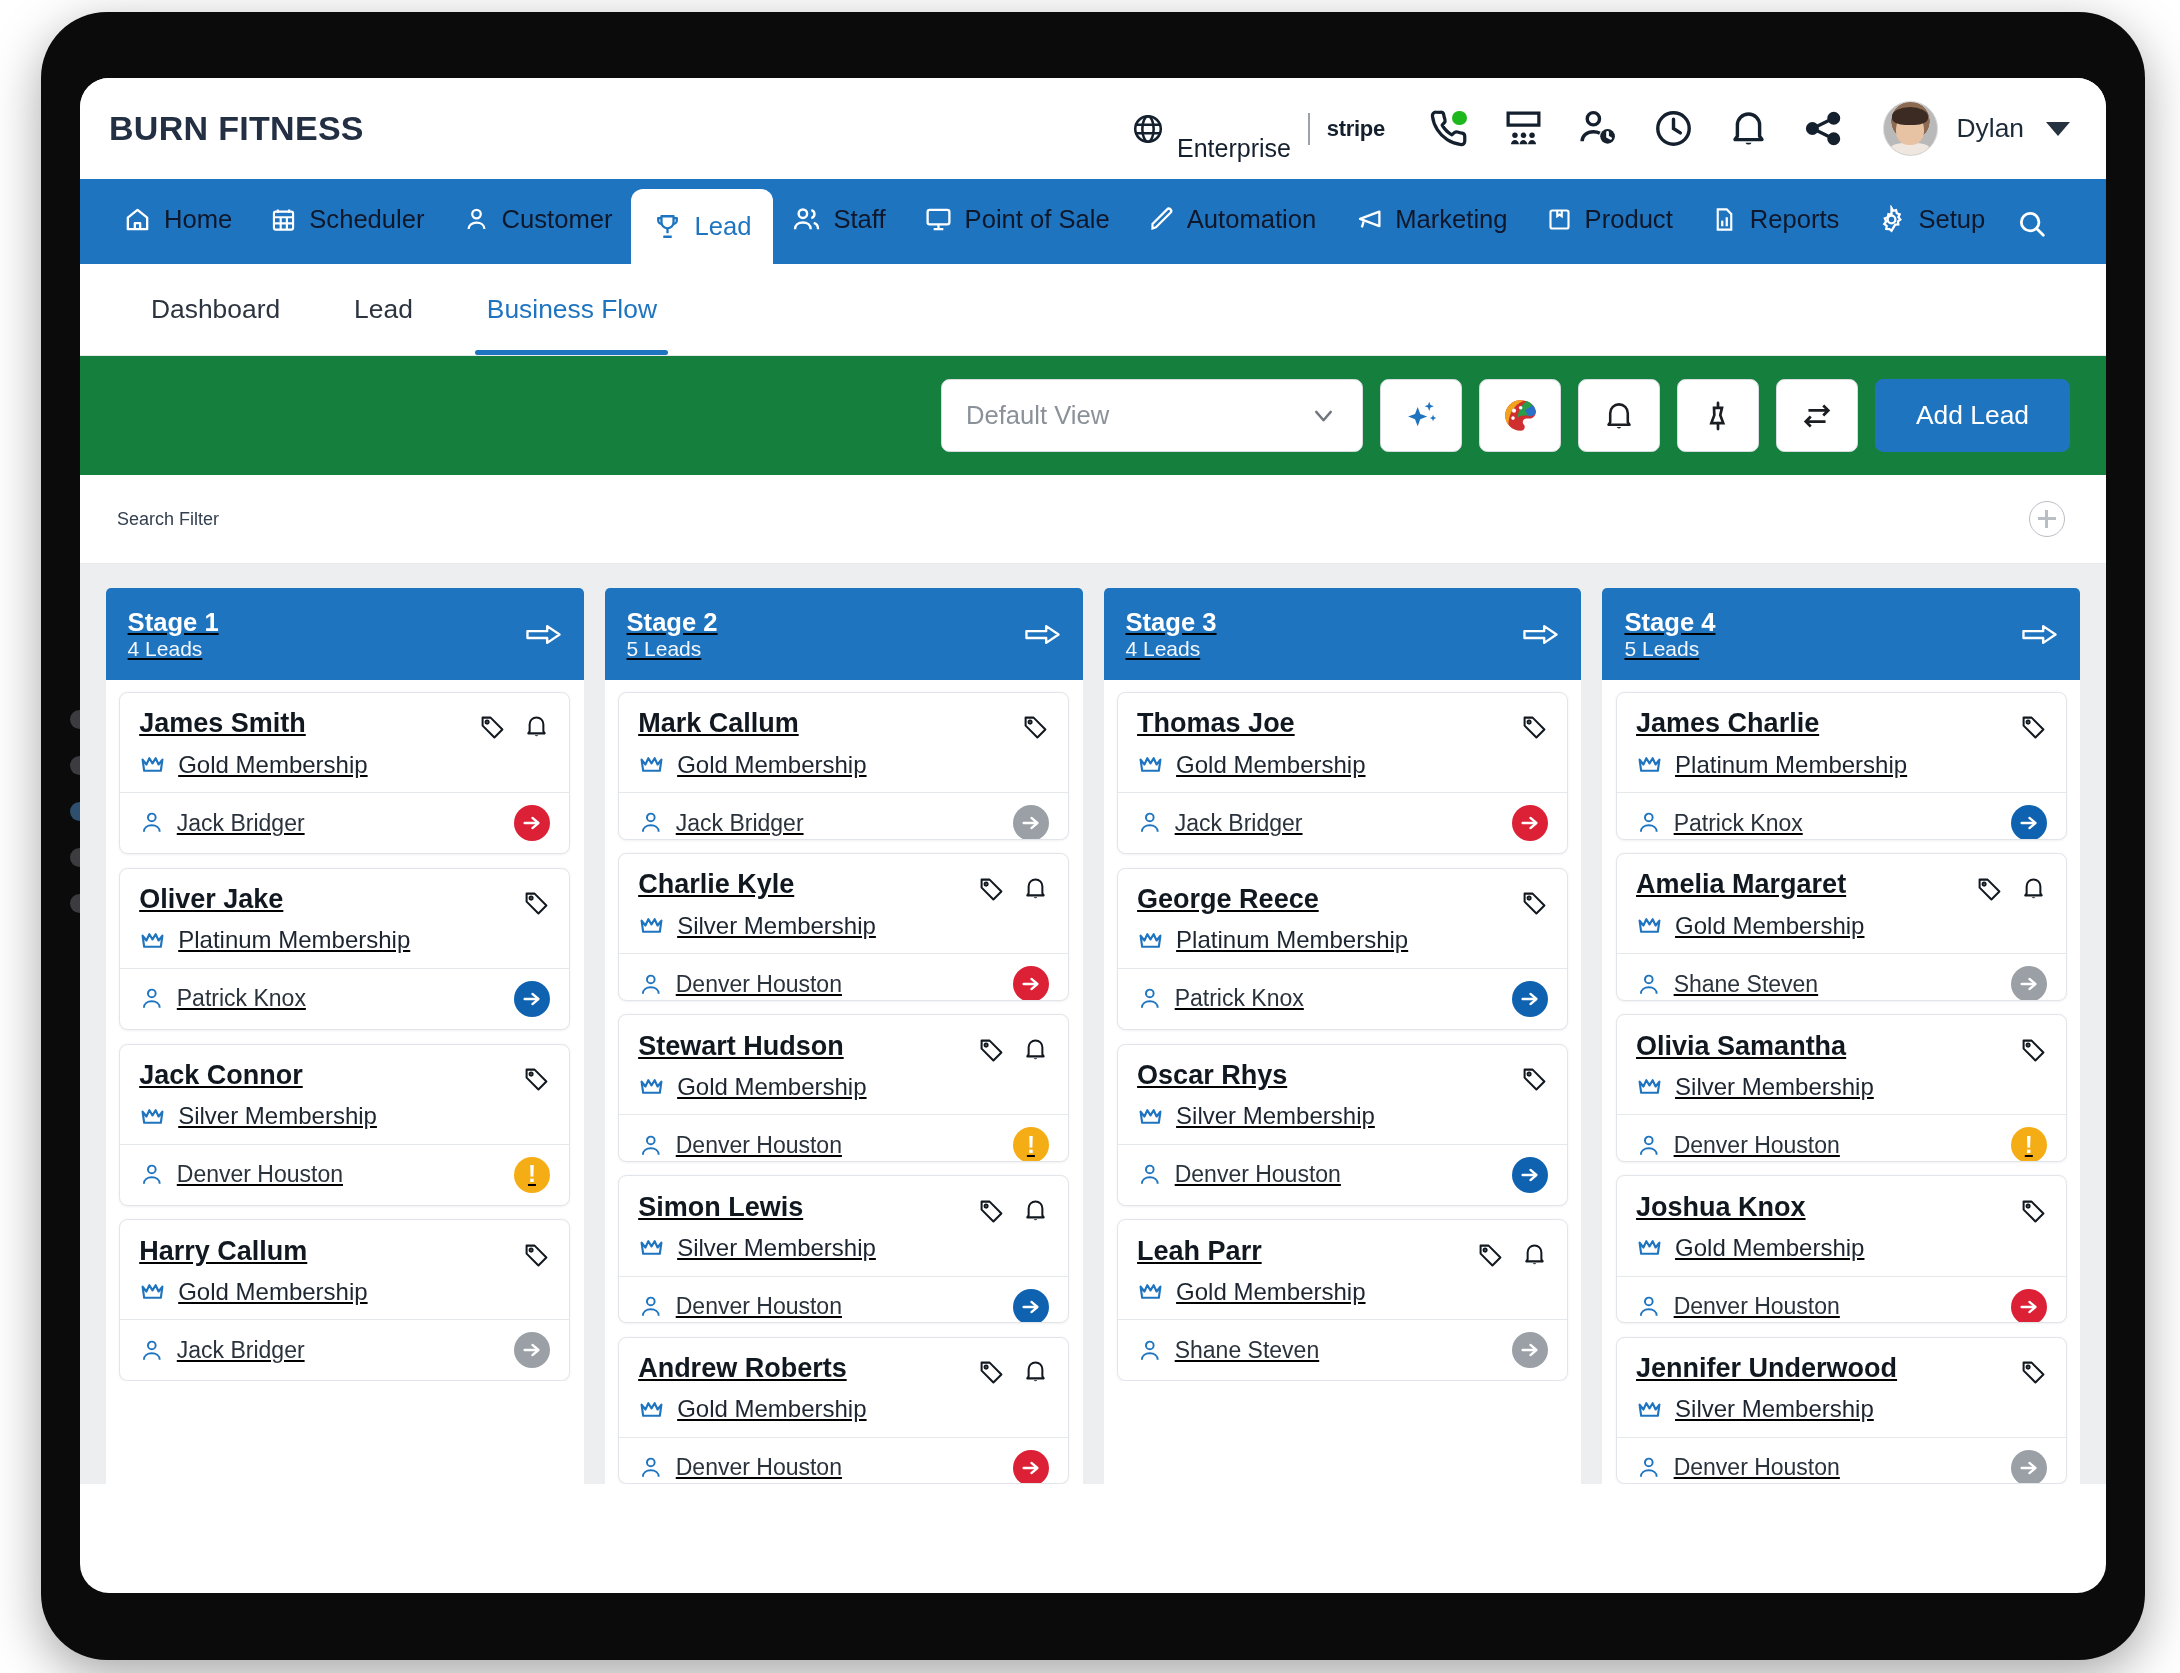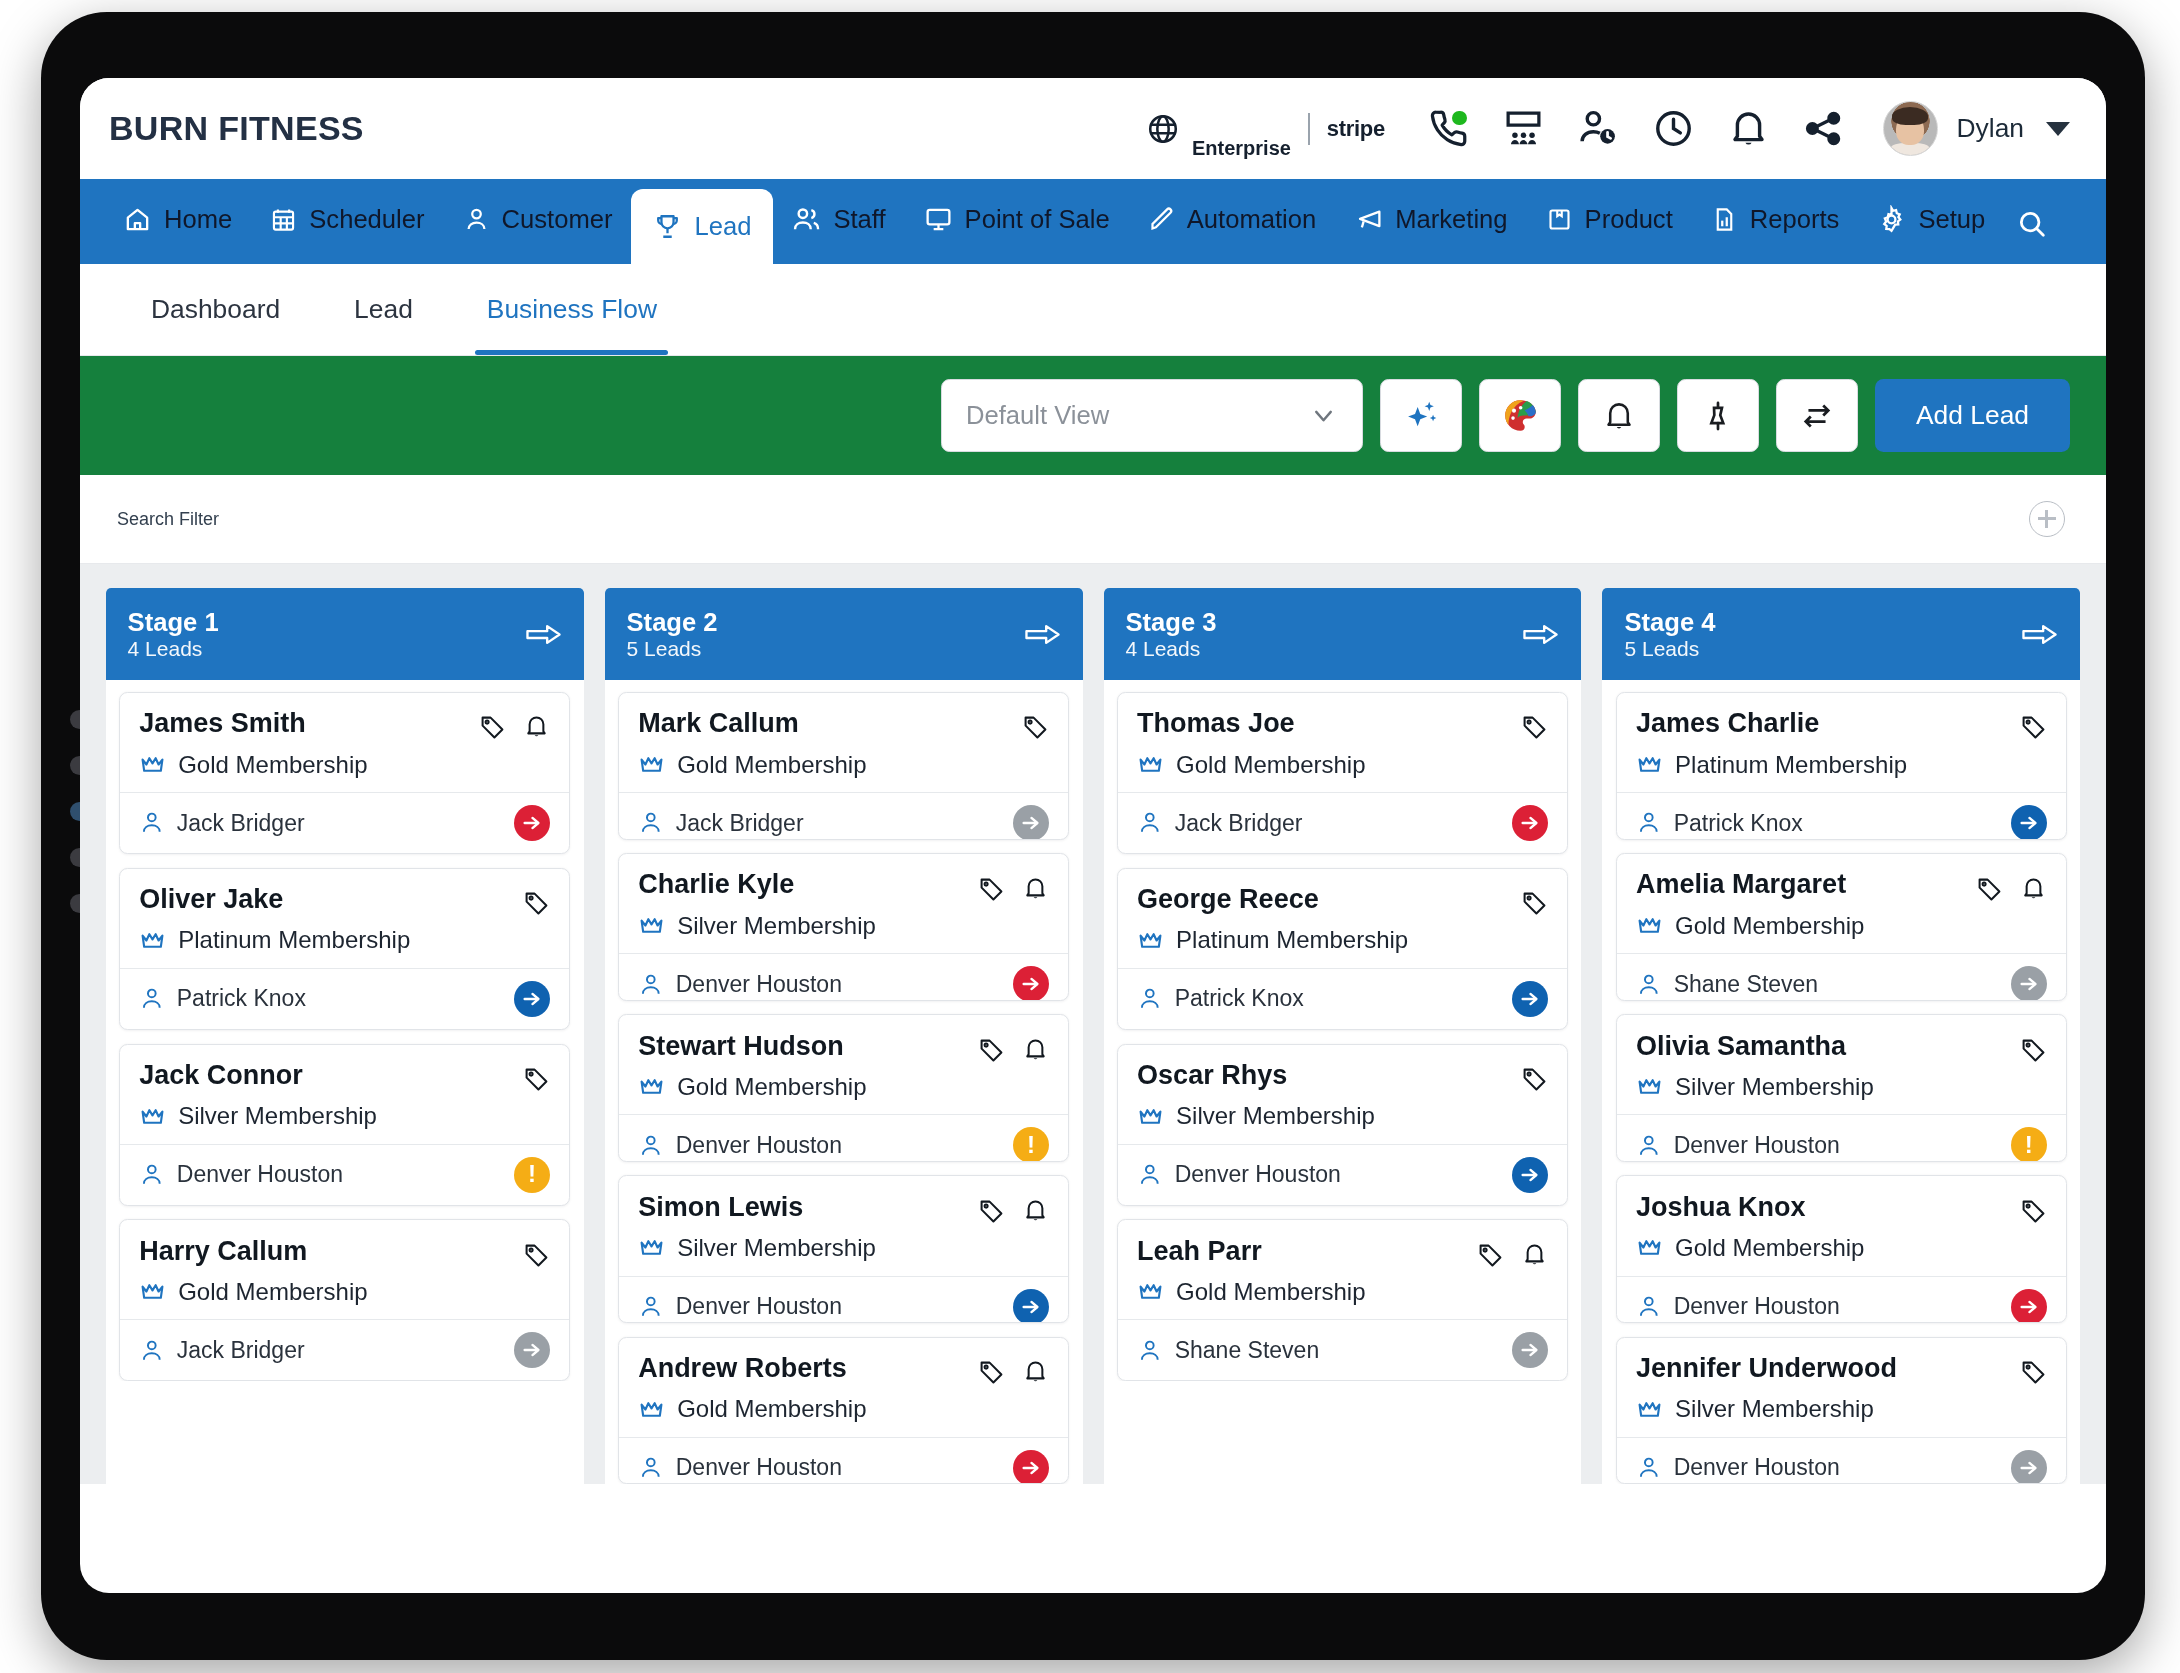--- a/index.html
+++ b/index.html
@@ -65,21 +65,21 @@
     margin-left: auto;
     display: flex;
     align-items: center;
     gap: 0;
   }
   .ent-block {
     display: flex; align-items: center; gap: 12px;
     color: #15202e;
     margin-right: 25.6px;
   }
-  .ent-label { font-size: 20px; font-weight: 700; color: #15202e; margin-top: 40px; }
+  .ent-label { font-size: 25px; font-weight: 400; color: #15202e; margin-top: 40px; }
   .ent-sep { width: 1.7px; height: 32px; background: #9aa3ad; margin: 0 5.1px; }
   .stripe-label { font-size: 22px; font-weight: 700; color: #15202e; letter-spacing: -0.3px; }
   .hdr-icon {
     width: 75px; height: 66px;
     display: flex; align-items: center; justify-content: center;
     position: relative;
     color: #15202e;
   }
   .dot-online {
     position: absolute;
@@ -249,20 +249,21 @@
   .board-wrap {
     background: #eceef0;
     padding: 24px 25.6px 0 25.6px;
     height: 920px;
   }
   .board {
     display: grid;
     grid-template-columns: repeat(4, 1fr);
     gap: 21px;
     height: 100%;
+    text-decoration: underline;
   }
   .col {
     background: #ffffff;
     border-radius: 5.1px 5.1px 0 0;
     display: flex;
     flex-direction: column;
     overflow: hidden;
   }
   .col-head {
     background: #1f74c0;

